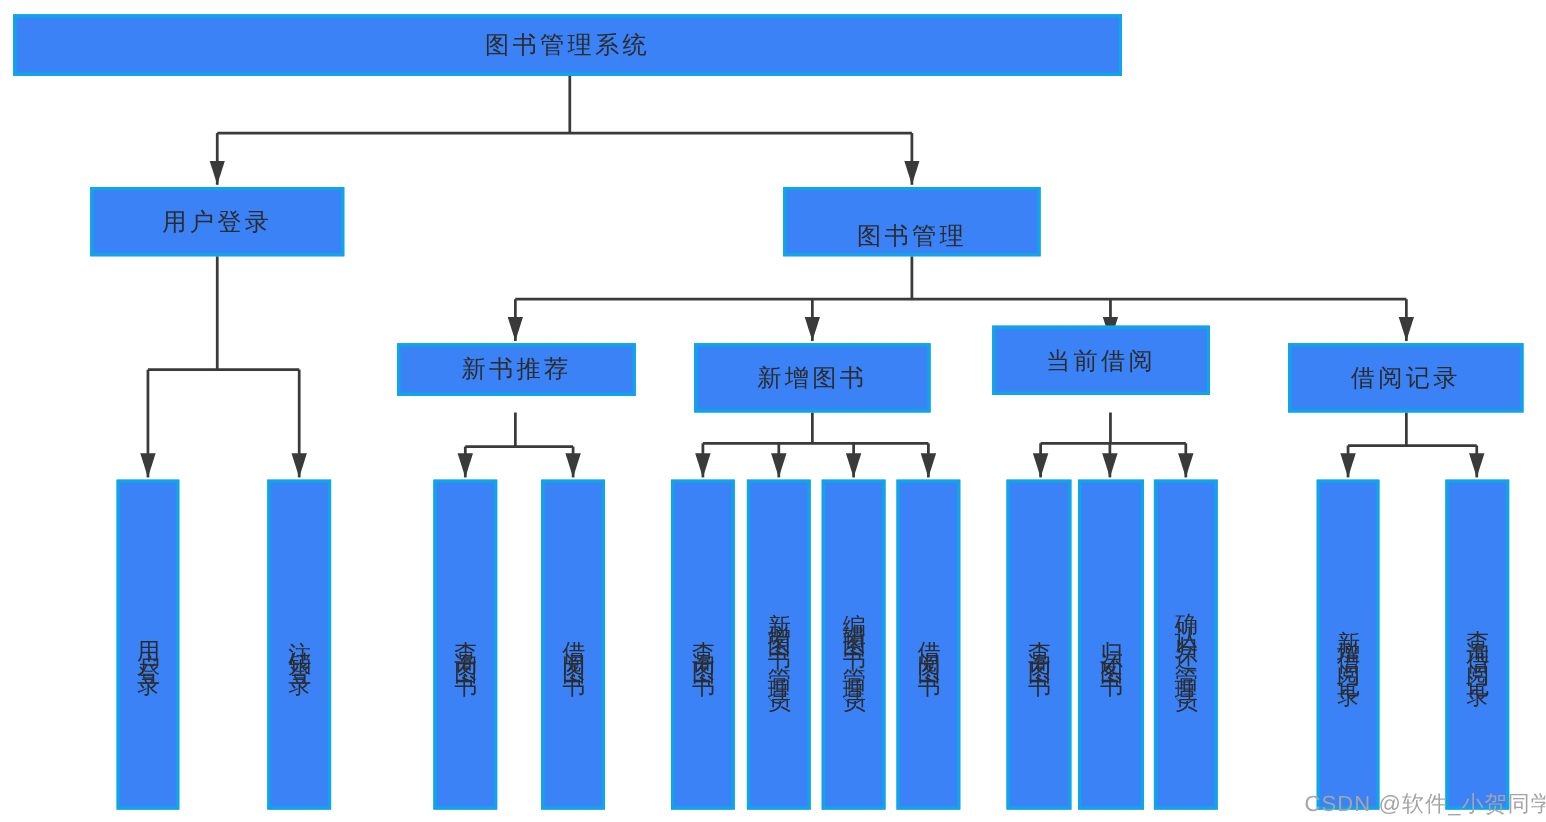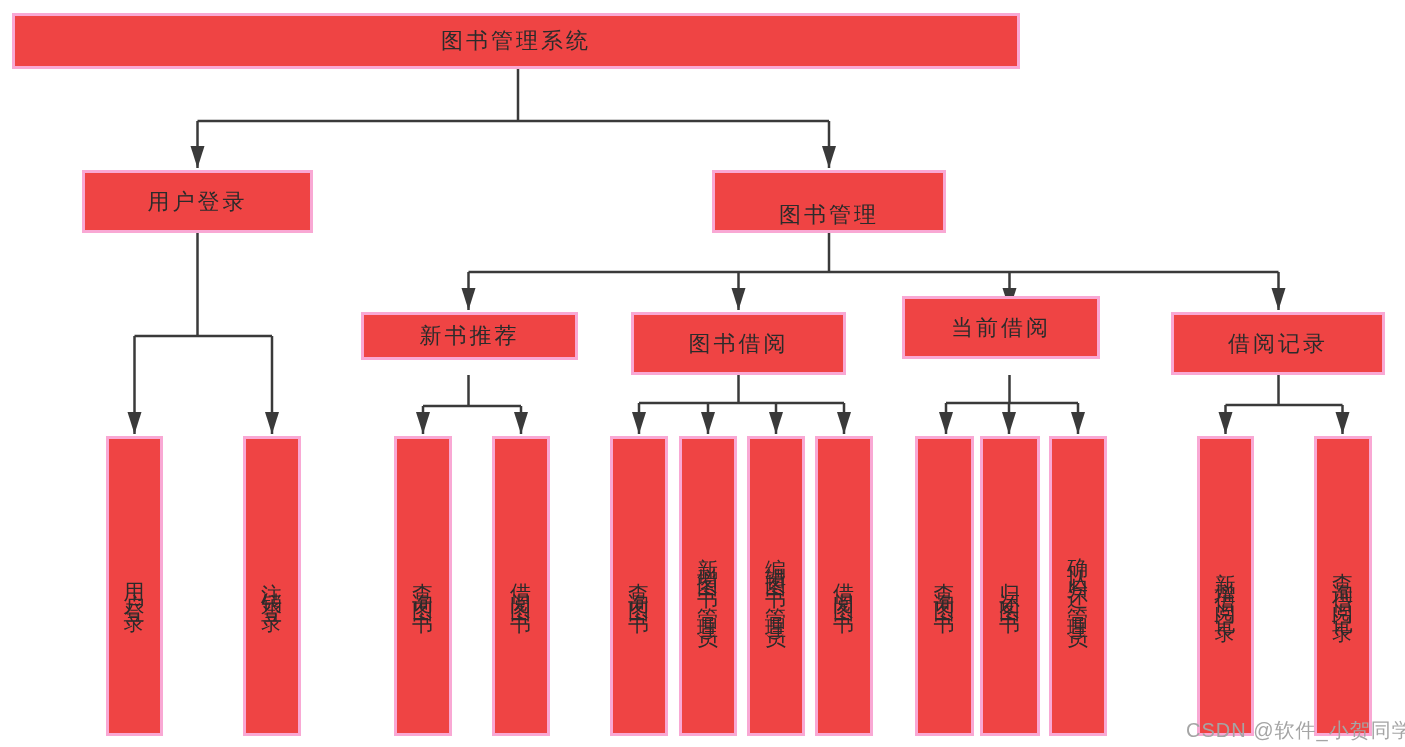--- a/index.html
+++ b/index.html
@@ -2,22 +2,22 @@
 <html><head>
 <meta charset="utf-8">
 <style>
   html,body{margin:0;padding:0;background:#ffffff;}
   body{font-family:"Liberation Sans","DejaVu Sans",sans-serif;}
   .stage{position:relative;width:1405px;height:747px;background:#ffffff;overflow:hidden;}
   .stage svg{position:absolute;left:0;top:0;}
   .box{
     position:absolute;
     box-sizing:border-box;
-    border:3px solid #f9a8d4;
-    background:#ef4444;
+    border:3px solid #0ea5e9;
+    background:#3b82f6;
     display:flex;
     align-items:center;
     justify-content:center;
     color:#2b2b2b;
   }
   .hbox{font-size:22px;letter-spacing:3px;white-space:nowrap;}
   .root-box{font-size:22px;}
   .leaf{top:436px;height:300px;}
   .vtext{
     writing-mode:vertical-rl;
@@ -107,21 +107,21 @@
     <span>用户登录</span>
   </div>
   <div class="box hbox" style="left:712px;top:170px;width:234px;height:63px;align-items:flex-end;">
     <span>图书管理</span>
   </div>
 
   <div class="box hbox" style="left:361px;top:312px;width:217px;height:48px;">
     <span>新书推荐</span>
   </div>
   <div class="box hbox" style="left:631px;top:312px;width:215px;height:63px;">
-    <span>图书借阅</span>
+    <span>新增图书</span>
   </div>
   <div class="box hbox" style="left:902px;top:296px;width:198px;height:63px;">
     <span>当前借阅</span>
   </div>
   <div class="box hbox" style="left:1171px;top:312px;width:214px;height:63px;">
     <span>借阅记录</span>
   </div>
 
   <div class="box leaf" style="left:106px;width:57px;">
     <span class="vtext">用户登录</span>

